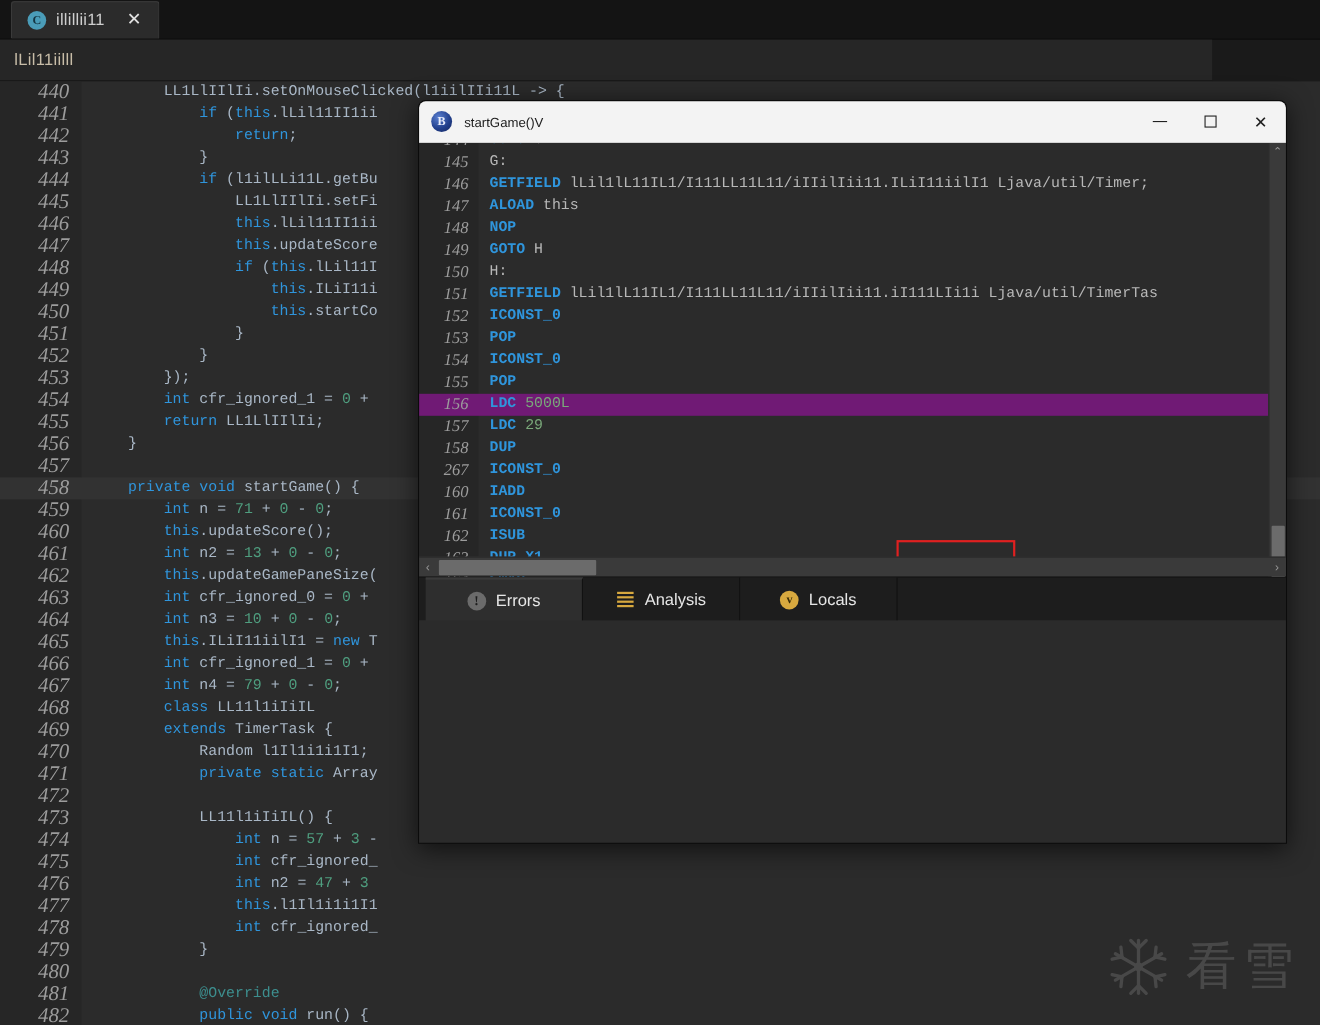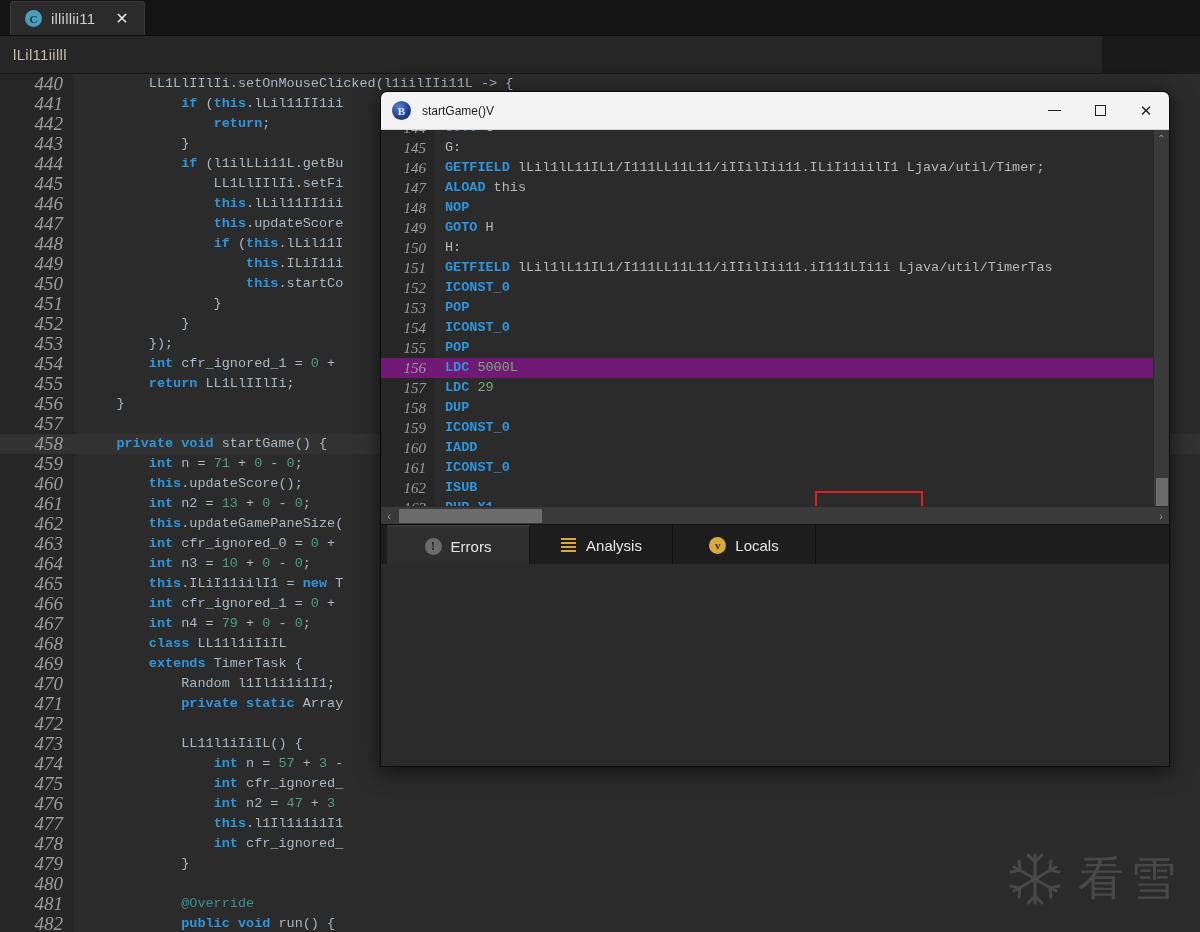--- a/index.html
+++ b/index.html
@@ -66,21 +66,21 @@
     font-family: "Liberation Mono", monospace; font-size: 13.5px;
     white-space: pre;
   }
   .crow .ln {
     width: 74px; min-width: 74px; text-align: right; padding-right: 11px;
     color: #9c9c9c; font-style: italic;
     font-family: "Liberation Serif", serif; font-size: 19px;
   }
   .crow .src { padding-left: 10px; color: #a9b7c6; }
   .hl-row { background: #323232; }
-  .kw   { color: #2f95dc; font-weight: bold; }
+  .kw   { color: #2f95dc; font-weight: normal; }
   .num  { color: #4f9e7f; }
   .ann  { color: #3d8f8f; }
   .plain{ color: #a9b7c6; }
 
   
   .dialog {
     position: absolute; left: 380px; top: 91px;
     width: 790px; height: 676px;
     background: #252525;
     border: 1px solid #0b0b0b;
@@ -300,21 +300,21 @@
           <div class="brow"><span class="bln">149</span><span class="bsrc"><span class="op">GOTO</span><span class="opv"> H</span></span></div>
           <div class="brow"><span class="bln">150</span><span class="bsrc"><span class="opv">H:</span></span></div>
           <div class="brow"><span class="bln">151</span><span class="bsrc"><span class="op">GETFIELD</span><span class="opv"> lLil1lL11IL1/I111LL11L11/iIIilIii11.iI111LIi1i Ljava/util/TimerTas</span></span></div>
           <div class="brow"><span class="bln">152</span><span class="bsrc"><span class="op">ICONST_0</span></span></div>
           <div class="brow"><span class="bln">153</span><span class="bsrc"><span class="op">POP</span></span></div>
           <div class="brow"><span class="bln">154</span><span class="bsrc"><span class="op">ICONST_0</span></span></div>
           <div class="brow"><span class="bln">155</span><span class="bsrc"><span class="op">POP</span></span></div>
           <div class="brow marked"><span class="bln">156</span><span class="bsrc"><span class="op">LDC</span><span class="opn"> 5000L</span></span></div>
           <div class="brow"><span class="bln">157</span><span class="bsrc"><span class="op">LDC</span><span class="opn"> 29</span></span></div>
           <div class="brow"><span class="bln">158</span><span class="bsrc"><span class="op">DUP</span></span></div>
-          <div class="brow"><span class="bln">159</span><span class="bsrc"><span class="op">ICONST_0</span></span></div>
+          <div class="brow"><span class="bln">267</span><span class="bsrc"><span class="op">ICONST_0</span></span></div>
           <div class="brow"><span class="bln">160</span><span class="bsrc"><span class="op">IADD</span></span></div>
           <div class="brow"><span class="bln">161</span><span class="bsrc"><span class="op">ICONST_0</span></span></div>
           <div class="brow"><span class="bln">162</span><span class="bsrc"><span class="op">ISUB</span></span></div>
           <div class="brow"><span class="bln">163</span><span class="bsrc"><span class="op">DUP_X1</span></span></div>
           <div class="brow"><span class="bln">164</span><span class="bsrc"><span class="op">SWAP</span></span></div>
         </div>
       <div class="redbox"></div>
 
       <div class="vsb">
         <div class="arrow">⌃</div>

